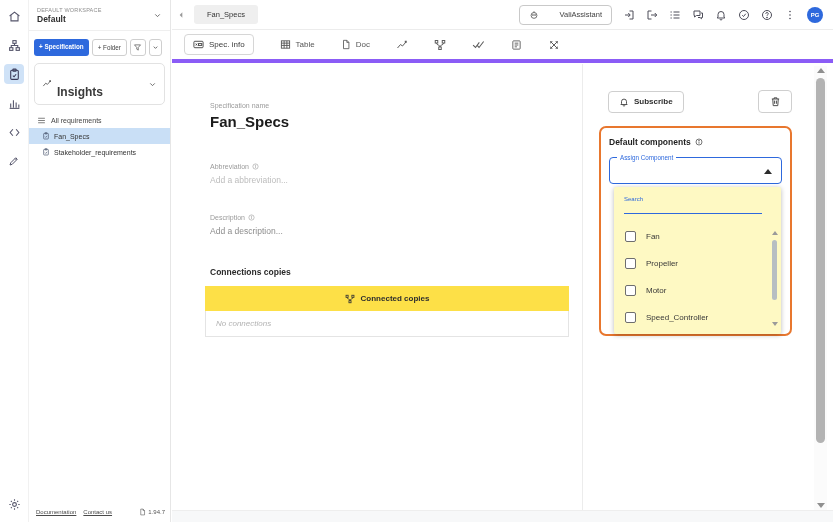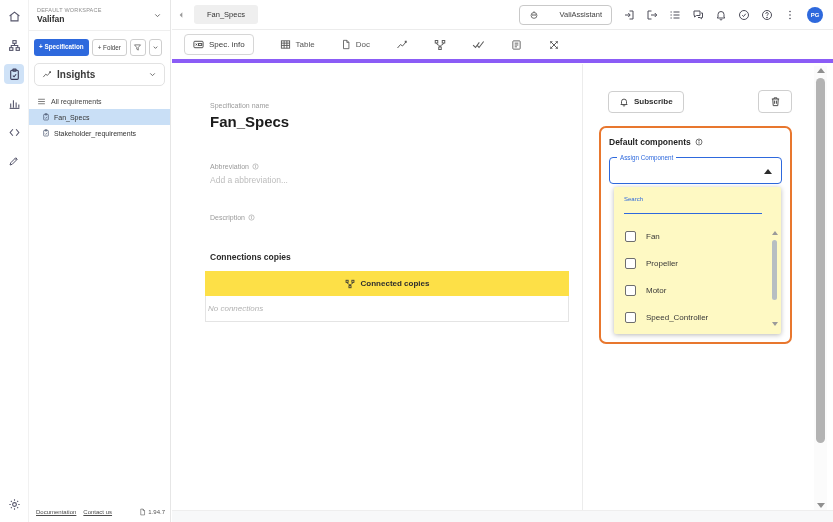--- a/index.html
+++ b/index.html
@@ -17,21 +17,21 @@
   .sidebar { position:absolute; left:28px; top:0; bottom:0; width:143px; border-right:1px solid #e6e6e6; border-left:1px solid #f1f1f1; background:#fff; }
   .ws { display:flex; align-items:center; padding:7px 8px 6px 8px; border-bottom:1px solid #efefef; cursor:pointer; }
   .ws-text { flex:1; min-width:0; }
   .ws-eyebrow { font-size:5.5px; color:#8d8d8d; letter-spacing:.2px; }
   .ws-name { font-size:8.5px; font-weight:bold; color:#2f2f2f; margin-top:1px; }
   .btn-row { display:flex; gap:3px; padding:8px 5px 0 5px; align-items:stretch; }
   .btn-spec { background:#2e69dd; color:#fff; border-radius:3px; font-size:6.3px; font-weight:bold; padding:4px 5px; white-space:nowrap; cursor:pointer; }
   .btn-folder { border:1px solid #cfcfcf; border-radius:3px; font-size:6.3px; color:#3d3d3d; padding:4px 5px; white-space:nowrap; background:#fff; cursor:pointer; }
   .btn-sq { border:1px solid #cfcfcf; border-radius:3px; width:16px; display:flex; align-items:center; justify-content:center; color:#5a5a5a; background:#fff; cursor:pointer; }
   .insights { margin:7px 5px 0 5px; border:1px solid #e2e2e2; border-radius:5px; padding:5px 7px; display:flex; align-items:center; gap:5px; cursor:pointer; }
-  .insights-label { font-size:10px; font-weight:bold; color:#3a3a3a; flex:1; }
+  .insights-label { font-size:12px; font-weight:bold; color:#3a3a3a; flex:1;margin-top:16px; }
   .nav { margin-top:8px; }
   .nav-head { display:flex; align-items:center; gap:5px; padding:3px 8px; font-size:7px; color:#444; cursor:pointer; }
   .nav-item { display:flex; align-items:center; gap:4px; padding:4px 8px 4px 13px; font-size:7px; color:#333; cursor:pointer; }
   .nav-item.selected { background:#c9dff6; }
   .side-foot { position:absolute; left:7px; right:5px; bottom:6px; display:flex; align-items:center; gap:7px; font-size:6px; color:#4a4a4a; }
   .side-foot a { color:#4a4a4a; text-decoration:underline; cursor:pointer; }
   .version { margin-left:auto; display:flex; align-items:center; gap:2px; color:#555; }
 
   
   .main { position:absolute; left:172px; top:0; right:0; bottom:0; background:#fff; }
@@ -51,28 +51,28 @@
   .content { position:absolute; top:64px; left:0; right:0; bottom:12px; display:flex; }
   .center { width:411px; border-right:1px solid #ececec; padding:38px 0 0 38px; }
   .f-label { font-size:7px; color:#9b9b9b; display:flex; align-items:center; gap:3px; }
   .spec-name { font-size:15px; font-weight:bold; color:#1c1c1c; margin-top:4px; cursor:text; }
   .ph { font-size:8.5px; color:#bdbdbd; margin-top:5px; cursor:text; }
   .ph.dark { color:#8d8d8d; }
   .gap1 { margin-top:33px; } .gap2 { margin-top:29px; } .gap3 { margin-top:31px; }
   .conn-title { font-size:8.5px; font-weight:bold; color:#2a2a2a; }
   .conn-table { margin-left:-5px; margin-top:9px; width:364px; }
   .conn-head { background:#fde047; height:25px; display:flex; align-items:center; justify-content:center; gap:6px; font-size:8px; font-weight:bold; color:#2e2e2e; }
-  .conn-body { border:1px solid #e4e4e4; border-top:none; height:26px; display:flex; align-items:center; padding-left:2px; font-size:8px; font-style:italic; color:#b3b3b3; }
+  .conn-body { border:1px solid #e4e4e4; border-top:none; height:26px; display:flex; align-items:center; padding-left:10px; font-size:8px; font-style:italic; color:#b3b3b3; }
 
   
   .rpanel { flex:1; position:relative; }
   .actions { margin:26px 0 0 25px; width:184px; display:flex; align-items:center; justify-content:space-between; }
   .subscribe { display:flex; align-items:center; gap:5px; border:1px solid #cfcfcf; border-radius:4px; padding:5px 10px; font-size:8px; font-weight:bold; color:#2e2e2e; background:#fff; cursor:pointer; }
   .trash-btn { width:34px; height:23px; border:1px solid #cfcfcf; border-radius:4px; display:flex; align-items:center; justify-content:center; color:#3e3e3e; background:#fff; cursor:pointer; }
-  .orange-box { margin:13px 0 0 16px; width:193px; border:2px solid #e8772e; border-radius:7px; background:#fff; padding:9px 8px 8px 8px; }
+  .orange-box { margin:13px 0 0 16px; width:193px; border:2px solid #e8772e; border-radius:7px; background:#fff; padding:9px 8px 0 8px; }
   .dc-title { font-size:8.5px; font-weight:bold; color:#1f1f1f; display:flex; align-items:center; gap:4px; }
   .select { position:relative; margin-top:10px; border:1.5px solid #2e69dd; border-radius:4px; height:27px; cursor:pointer; }
   .select-label { position:absolute; top:-4px; left:7px; background:#fff; padding:0 3px; font-size:6.3px; color:#2e69dd; }
   .select-arrow { position:absolute; right:9px; top:11px; width:0; height:0; border-left:4px solid transparent; border-right:4px solid transparent; border-bottom:5px solid #2c2c2c; }
   .dropdown { position:relative; margin:3px 1px 0 5px; background:#fef9c3; box-shadow:0 1px 5px rgba(0,0,0,.28); border-radius:2px; padding:9px 0 3px 0; }
   .search-field { padding:0 10px; cursor:text; }
   .search-label { font-size:6px; color:#2e69dd; }
   .search-line { margin-top:11px; width:138px; border-bottom:1.5px solid #2e69dd; }
   .opt-list { margin-top:9px; }
   .opt { display:flex; align-items:center; gap:10px; padding:8px 0 8px 11px; cursor:pointer; }
@@ -141,21 +141,21 @@
           <circle cx="12" cy="12" r="3.5"></circle>
           <path d="M12 2.5 V5 M12 19 V21.5 M2.5 12 H5 M19 12 H21.5 M5.3 5.3 L7 7 M17 17 L18.7 18.7 M18.7 5.3 L17 7 M7 17 L5.3 18.7"></path>
         </svg>
     </div>
   </div>
 
   <div class="sidebar">
     <div class="ws">
       <div class="ws-text">
         <div class="ws-eyebrow">DEFAULT WORKSPACE</div>
-        <div class="ws-name">Valifan</div>
+        <div class="ws-name">Default</div>
       </div>
       <span>
           <svg width="9" height="9" viewBox="0 0 24 24" fill="none" stroke="#666" stroke-width="2.5">
             <path d="M6 9 L12 15 L18 9"></path>
           </svg>
         </span>
     </div>
     <div class="btn-row">
       <div class="btn-spec">+ Specification</div>
       <div class="btn-folder">+ Folder</div>
@@ -388,20 +388,21 @@
         <div class="f-label gap2">
           <span>Description</span>
           <span>
               <svg width="7" height="7" viewBox="0 0 24 24" fill="none" stroke="#9b9b9b" stroke-width="2">
                 <circle cx="12" cy="12" r="9"></circle>
                 <path d="M12 10.5 V17"></path>
                 <circle cx="12" cy="7.5" r=".9" fill="#9b9b9b"></circle>
               </svg>
             </span>
         </div>
+        <div class="ph dark">Add a description...</div>
 
         <div class="conn-title gap3">Connections copies</div>
         <div class="conn-table">
           <div class="conn-head">
             <span>
                 <svg width="10" height="10" viewBox="0 0 24 24" fill="none" stroke="#333" stroke-width="2">
                   <rect x="2.5" y="3" width="5" height="5"></rect>
                   <rect x="16.5" y="3" width="5" height="5"></rect>
                   <rect x="9.5" y="16" width="5" height="5"></rect>
                   <path d="M5 8 C5 13 12 11 12 16 M19 8 C19 13 12 11 12 16"></path>

